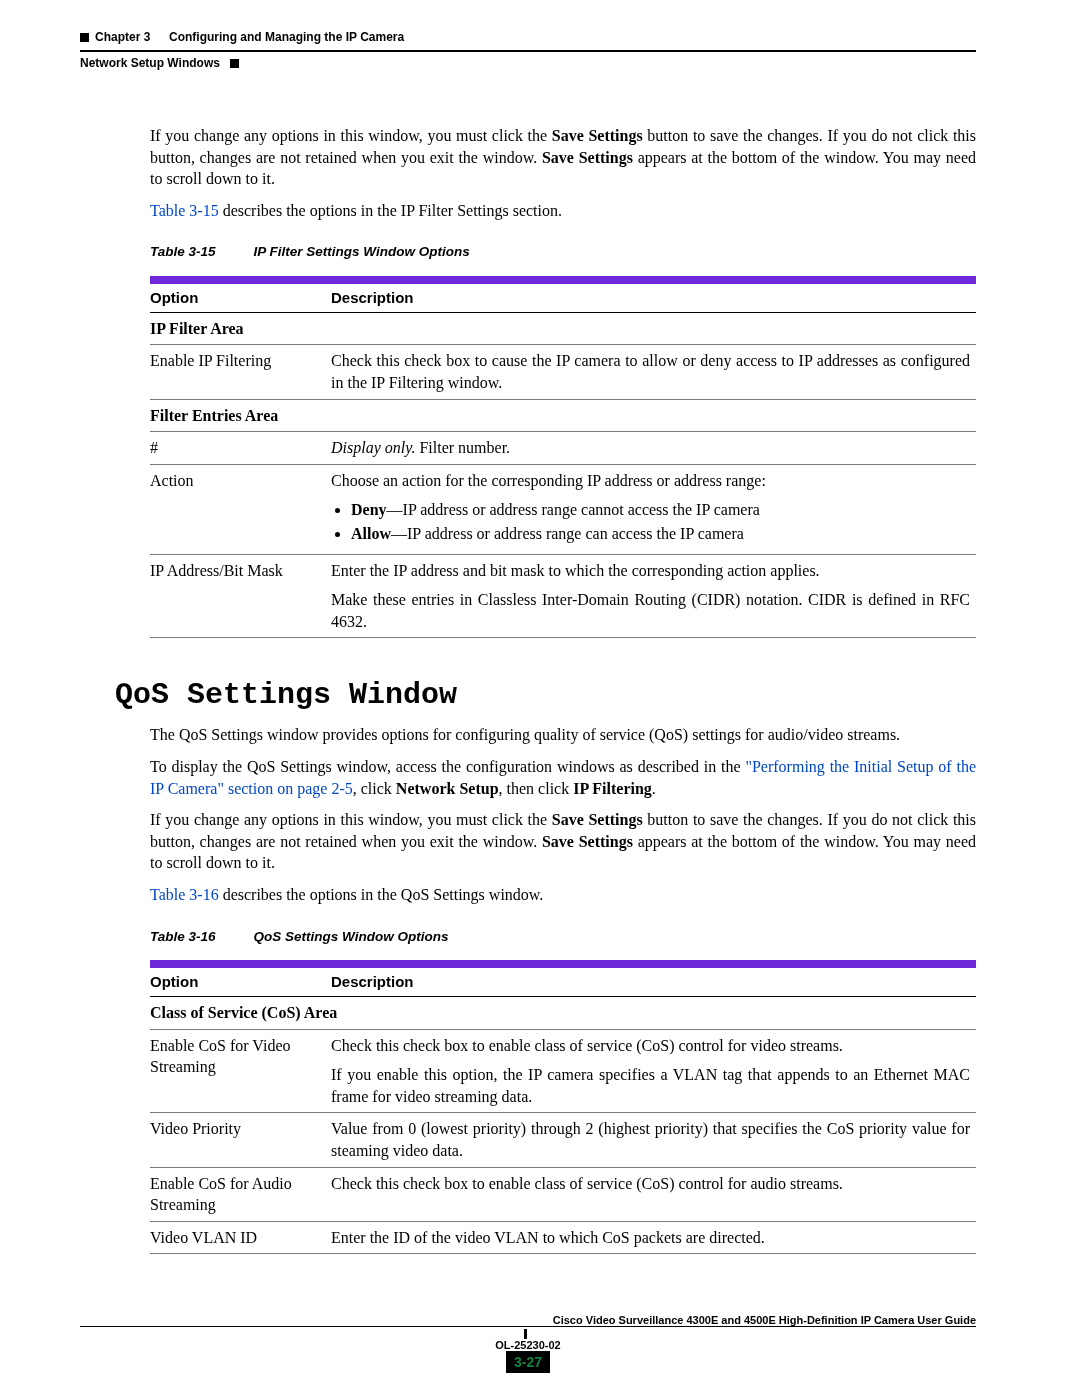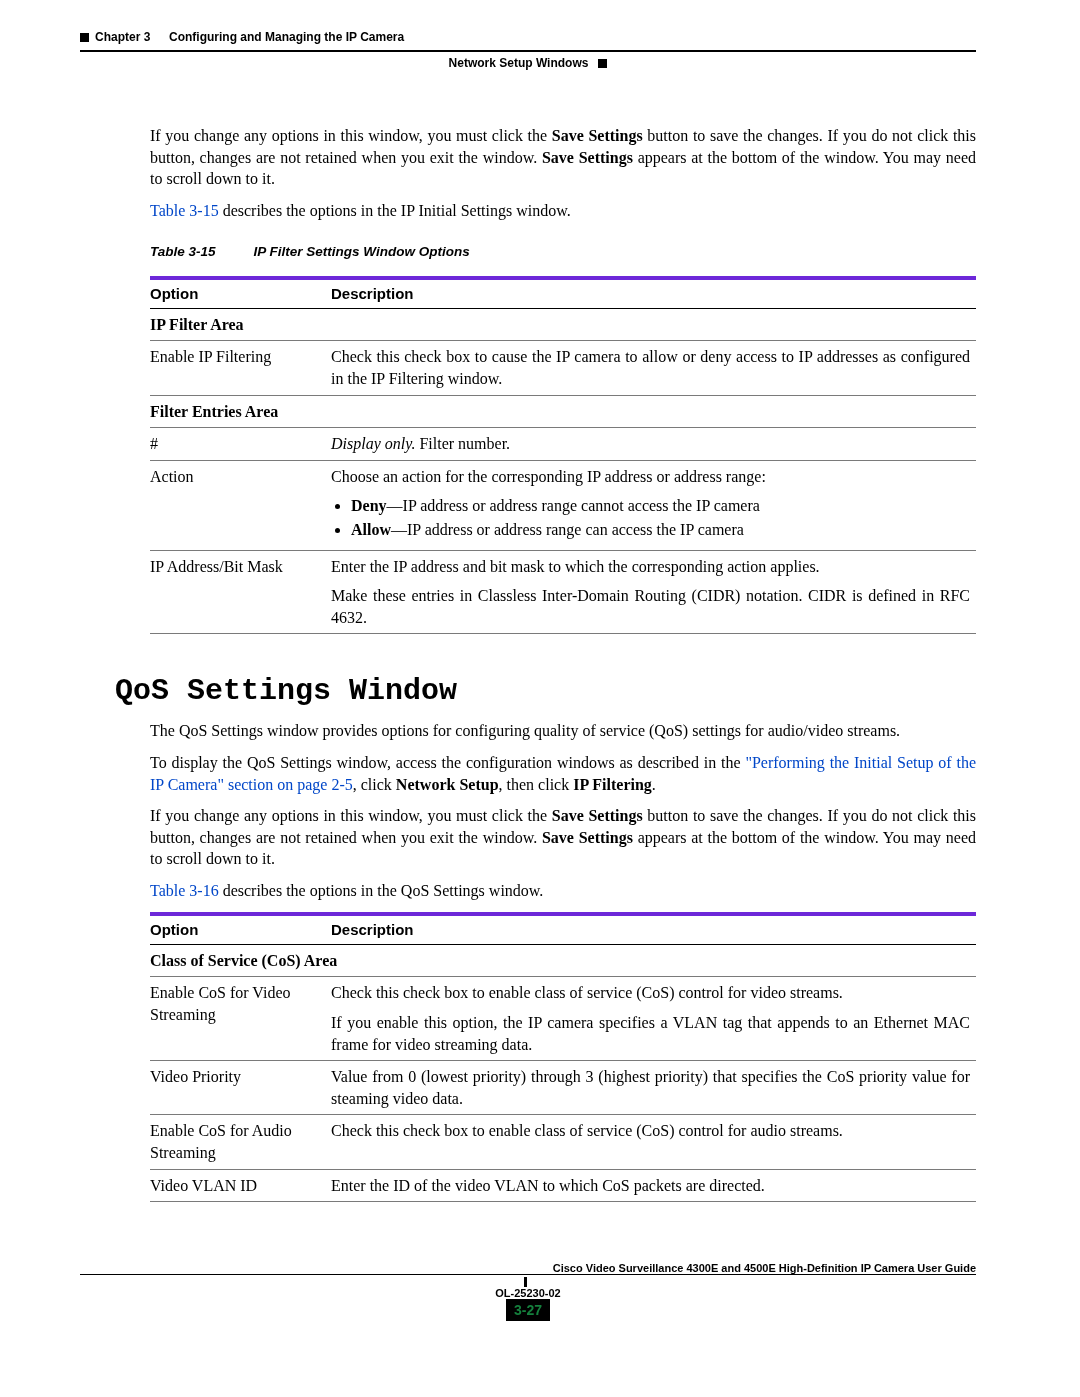--- a/index.html
+++ b/index.html
@@ -29,21 +29,21 @@
     width: 9px; height: 9px; background:#000; display:inline-block;
   }
   .section-label {
     text-align: right;
     font-family: Arial, Helvetica, sans-serif;
     font-size: 12px;
     font-weight: bold;
     margin-top: 4px;
     display:flex;
     align-items:center;
-    justify-content:center;
+    justify-content:flex-start;
     gap:10px;
   }
   .body-text {
     margin-left: 70px;
     font-size: 16px;
     line-height: 1.35;
   }
   .body-text p { margin: 0 0 10px 0; text-align: justify; }
   .link { color: #0046c8; }
   .tab-caption {
@@ -57,21 +57,21 @@
   table.opts {
     width: 100%;
     border-collapse: collapse;
     font-size: 16px;
   }
   table.opts th {
     text-align: left;
     font-family: Arial, Helvetica, sans-serif;
     font-weight: bold;
     font-size: 15px;
-    border-top: 4px solid #6d28d9;
+    border-top: 8px solid #6d28d9;
     border-bottom: 1px solid #000;
     padding: 4px 6px 4px 0;
   }
   table.opts td {
     vertical-align: top;
     border-bottom: 1px solid #7a7a7a;
     padding: 5px 6px 5px 0;
   }
   table.opts td.optcol { width: 175px; }
   table.opts tr.arearow td {
@@ -128,21 +128,21 @@
   <div class="section-label">
     <span>Network Setup Windows</span>
     <span class="bullet-end"></span>
   </div>
 
   <div class="body-text" style="margin-top:55px;">
     <p>
       <span>If you change any options in this window, you must click the </span><b>Save Settings</b><span> button to save the changes. If you do not click this button, changes are not retained when you exit the window. </span><b>Save Settings</b><span> appears at the bottom of the window. You may need to scroll down to it.</span>
     </p>
     <p>
-      <span class="link">Table 3-15</span><span> describes the options in the IP Initial Settings window.</span>
+      <span class="link">Table 3-15</span><span> describes the options in the IP Filter Settings section.</span>
     </p>
 
     <div class="tab-caption">
       <span class="tnum">Table 3-15</span><span>IP Filter Settings Window Options</span>
     </div>
 
     <table class="opts">
       <tbody>
           <tr>
         <th>Option</th>
@@ -194,41 +194,44 @@
     <p>
       <span>To display the QoS Settings window, access the configuration windows as described in the </span><span class="link">"Performing the Initial Setup of the IP Camera" section on page 2-5</span><span>, click </span><b>Network Setup</b><span>, then click </span><b>IP Filtering</b><span>.</span>
     </p>
     <p>
       <span>If you change any options in this window, you must click the </span><b>Save Settings</b><span> button to save the changes. If you do not click this button, changes are not retained when you exit the window. </span><b>Save Settings</b><span> appears at the bottom of the window. You may need to scroll down to it.</span>
     </p>
     <p>
       <span class="link">Table 3-16</span><span> describes the options in the QoS Settings window.</span>
     </p>
 
+    <div class="tab-caption">
+      <span class="tnum">Table 3-16</span><span>QoS Settings Window Options</span>
+    </div>
 
     <table class="opts">
       <tbody>
           <tr>
         <th>Option</th>
         <th>Description</th>
       </tr>
       <tr class="arearow">
             <td colspan="2">Class of Service (CoS) Area</td>
           </tr>
       <tr>
         <td class="optcol">Enable CoS for Video Streaming</td>
         <td class="desc">
           <p>Check this check box to enable class of service (CoS) control for video streams.</p>
           <p>If you enable this option, the IP camera specifies a VLAN tag that appends to an Ethernet MAC frame for video streaming data.</p>
         </td>
       </tr>
       <tr>
         <td class="optcol">Video Priority</td>
         <td class="desc">
-              <p>Value from 0 (lowest priority) through 3 (highest priority) that specifies the CoS priority value for steaming video data.</p>
+              <p>Value from 0 (lowest priority) through 2 (highest priority) that specifies the CoS priority value for steaming video data.</p>
             </td>
       </tr>
       <tr>
         <td class="optcol">Enable CoS for Audio Streaming</td>
         <td class="desc">
               <p>Check this check box to enable class of service (CoS) control for audio streams.</p>
             </td>
       </tr>
       <tr>
         <td class="optcol">Video VLAN ID</td>

